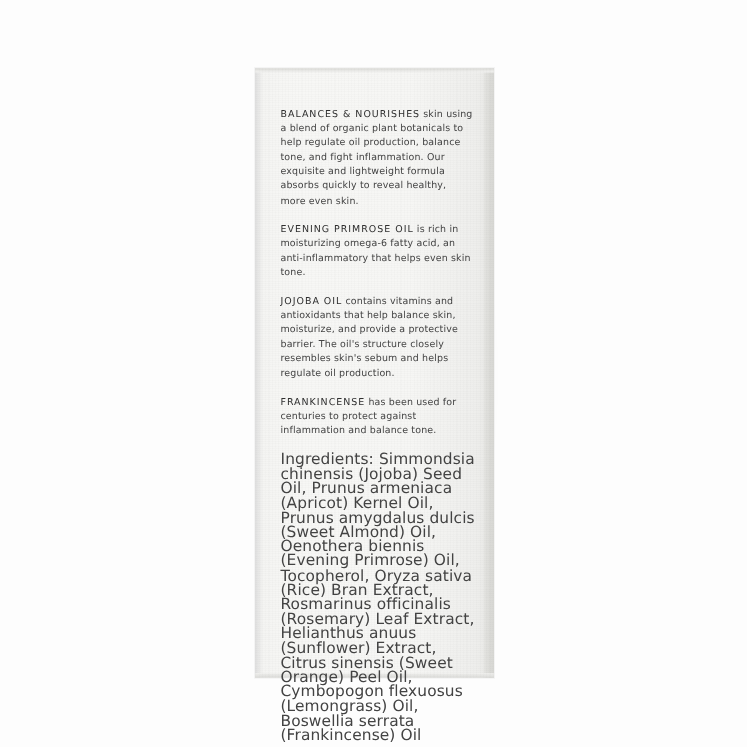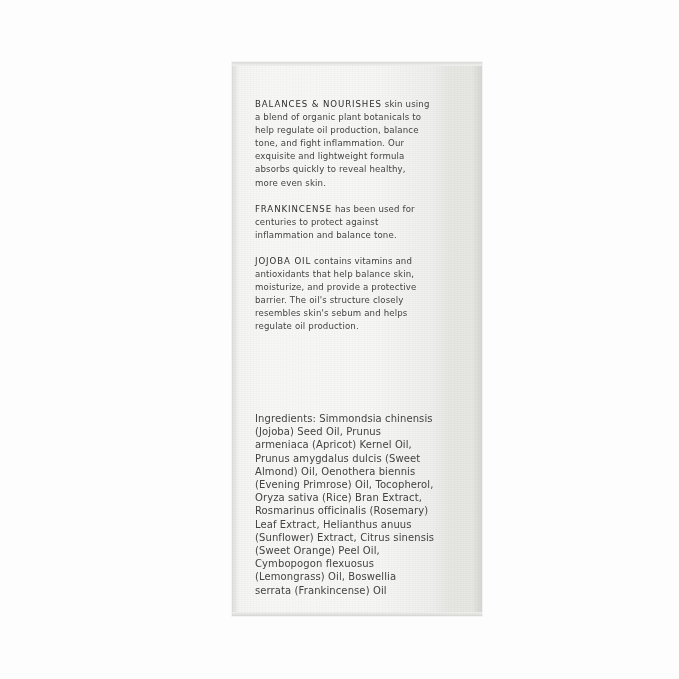--- a/index.html
+++ b/index.html
@@ -17,21 +17,21 @@
     position: relative;
     width: 679px;
     height: 679px;
     background: #fdfdfd;
   }
   
   .carton {
     position: absolute;
     left: 232px;
     top: 62px;
-    width: 250px;
+    width: 217px;
     height: 554px;
     background: #f2f2f0;
     background-image:
       linear-gradient(90deg,
         #e9e9e7 0px,
         #f4f4f2 6px,
         #f7f7f5 40px,
         #f6f6f4 140px,
         #eeeeec 200px,
         #e6e6e3 217px);
@@ -100,21 +100,21 @@
     color: #2f2f2f;
   }
   .para.block2, .para.block3, .para.block4 {
     margin-bottom: 13px;
   }
   .ingredients {
     position: absolute;
     left: 23px;
     top: 350px;
     width: 180px;
-    font-size: 10px;
+    font-size: 14px;
     line-height: 13.2px;
     letter-spacing: 0.1px;
     color: #434343;
     margin: 0;
   }
   .formulated {
     position: absolute;
     left: 23px;
     top: 487px;
     width: 170px;
@@ -147,23 +147,24 @@
   <div class="carton">
     <div class="fold-left"></div>
     <div class="fold-right"></div>
     <div class="top-edge"></div>
     <div class="bottom-edge"></div>
     <div class="grain"></div>
 
     <div class="copy">
       <p class="para block1"><span class="lead">BALANCES &amp; NOURISHES</span><span> skin using a blend of organic plant botanicals to help regulate oil production, balance tone, and fight inflammation. Our exquisite and lightweight formula absorbs quickly to reveal healthy, more even skin.</span></p>
 
+      <p class="para block2"><span class="lead">EVENING PRIMROSE OIL</span><span> is rich in moisturizing omega-6 fatty acid, an anti-inflammatory that helps even skin tone.</span></p>
+
+      <p class="para block3"><span class="lead">JOJOBA OIL</span><span> contains vitamins and antioxidants that help balance skin, moisturize, and provide a protective barrier. The oil's structure closely resembles skin's sebum and helps regulate oil production.</span></p>
 
       <p class="para block4"><span class="lead">FRANKINCENSE</span><span> has been used for centuries to protect against inflammation and balance tone.</span></p>
-
-      <p class="para block3"><span class="lead">JOJOBA OIL</span><span> contains vitamins and antioxidants that help balance skin, moisturize, and provide a protective barrier. The oil's structure closely resembles skin's sebum and helps regulate oil production.</span></p>
     </div>
 
     <p class="ingredients">Ingredients:  Simmondsia chinensis (Jojoba) Seed Oil, Prunus armeniaca (Apricot) Kernel Oil, Prunus amygdalus dulcis (Sweet Almond) Oil, Oenothera biennis (Evening Primrose) Oil, Tocopherol, Oryza sativa (Rice) Bran Extract, Rosmarinus officinalis (Rosemary) Leaf Extract, Helianthus anuus (Sunflower) Extract, Citrus sinensis (Sweet Orange) Peel Oil, Cymbopogon flexuosus (Lemongrass) Oil, Boswellia serrata (Frankincense) Oil</p>
 
   </div>
 
 </div>
 
 </body></html>

